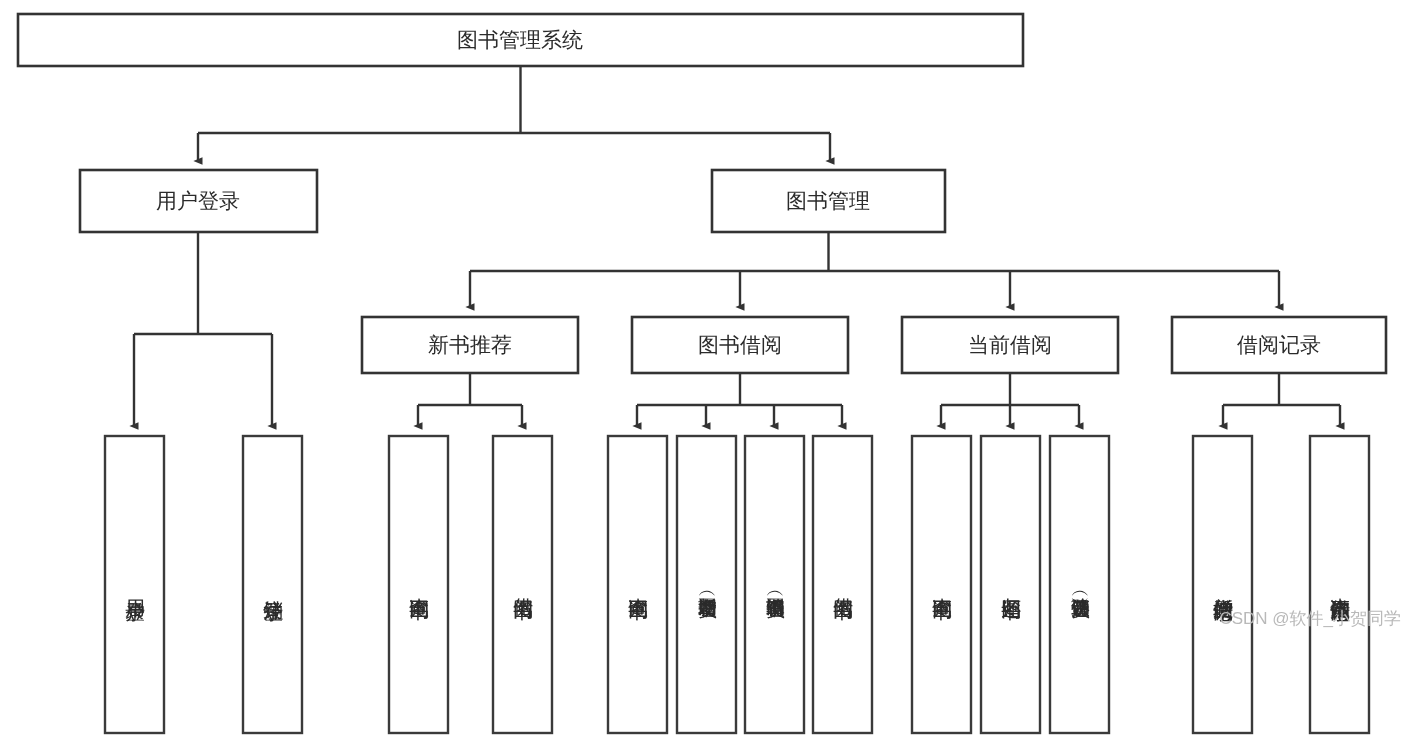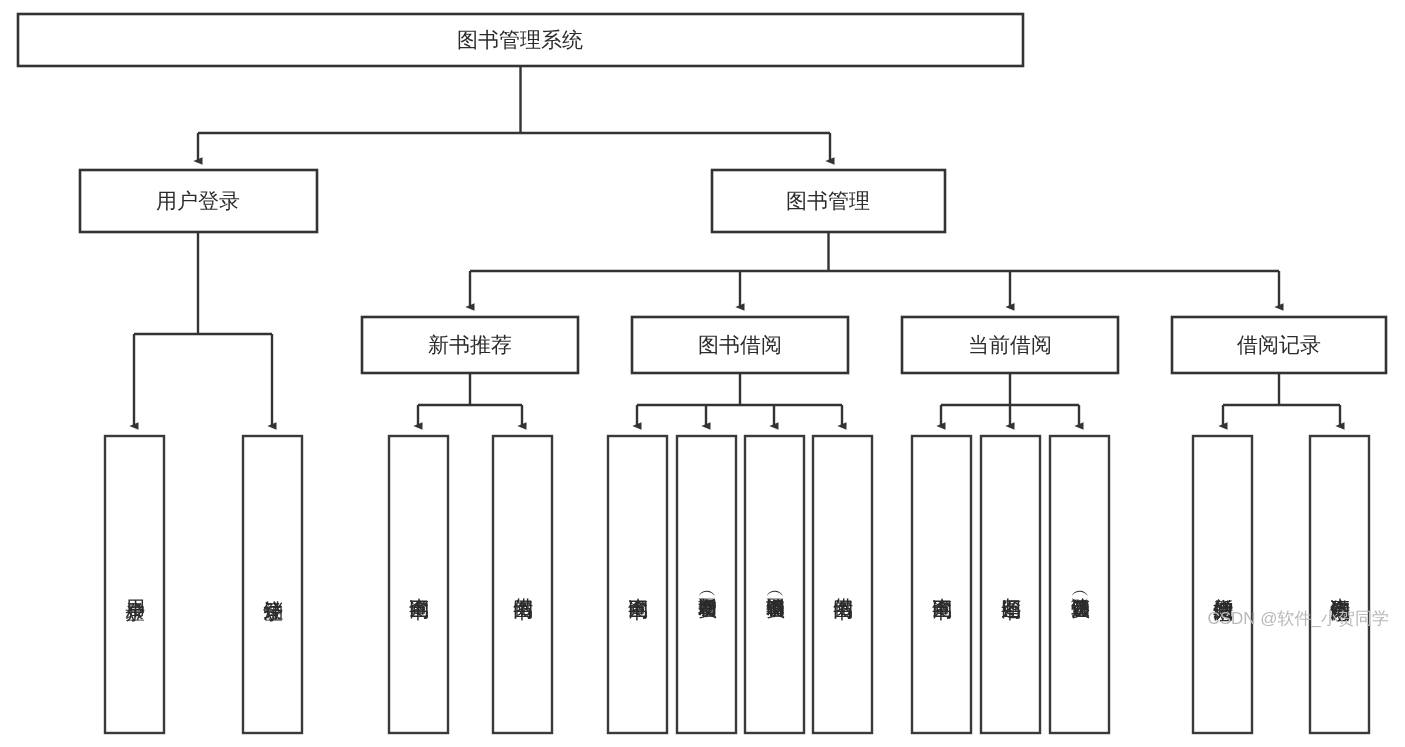--- a/index.html
+++ b/index.html
@@ -57,21 +57,21 @@
     letter-spacing: 1px;
   }
   .label-v-small {
     font-size: 18.5px;
     writing-mode: vertical-rl;
     text-orientation: upright;
     letter-spacing: 0.5px;
   }
   .watermark {
     position: absolute;
-    right: 16px;
+    right: 4px;
     bottom: 6px;
     font-family: "Liberation Sans", "DejaVu Sans", sans-serif;
     font-size: 17px;
     color: #b9b9b9;
     white-space: nowrap;
     user-select: none;
   }
 </style>
 </head>
 <body>

